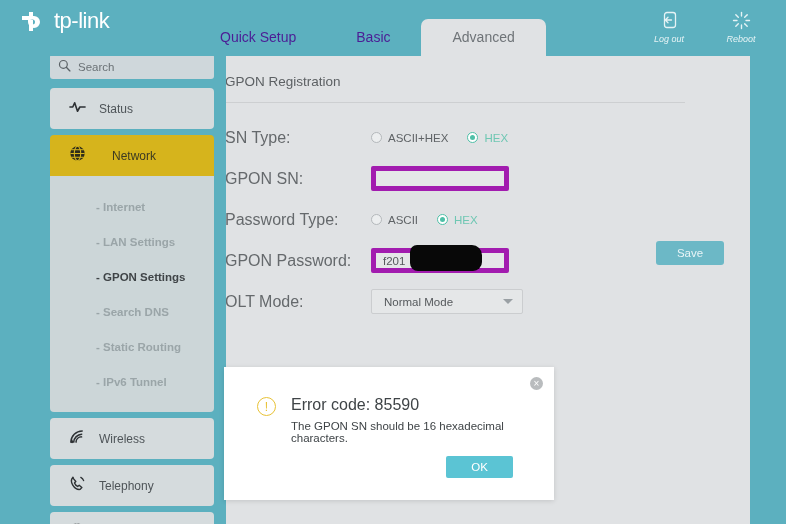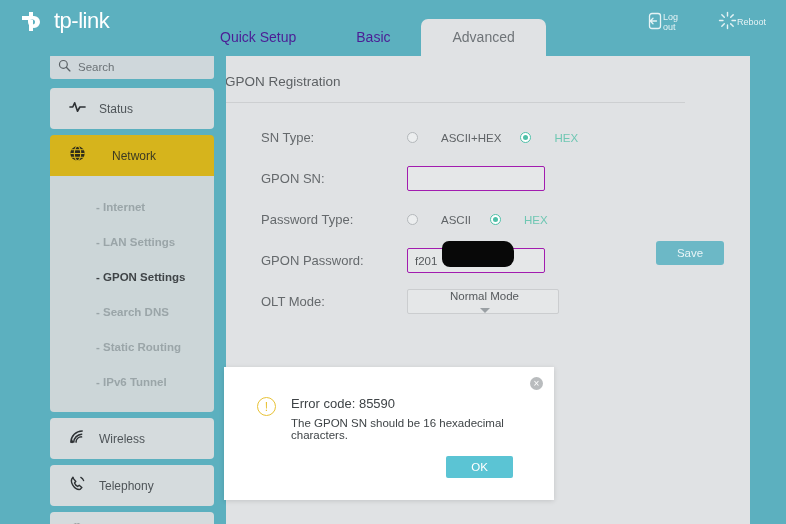--- a/index.html
+++ b/index.html
@@ -40,22 +40,22 @@
     border-radius: 7px 7px 0 0;
     padding: 9px 31px 11px 32px;
     margin-bottom: -1px;
   }
 
   #header-actions {
     position: absolute; right: 22px; top: 9px;
     display: flex; gap: 26px;
   }
   .hdr-act {
-    display: flex; flex-direction: row; align-items: center;
-    cursor: pointer; width: 46px;
+    display: flex; flex-direction: column; align-items: center;
+    cursor: pointer; width: 46px; font-style: italic;
   }
   .hdr-act .ic { height: 22px; display: flex; align-items: center; justify-content: center; }
   .hdr-act .lb { color: #e6f3f5; font-size: 9px; margin-top: 3px; line-height: 10px; }
 
   
   #sidebar {
     position: absolute; left: 0; top: 48px; width: 190px; height: 476px;
     background: #5cb0bf; padding: 6px 12px 0 14px; z-index: 3; margin-left: 36px;
   }
   #searchbox {
@@ -95,56 +95,56 @@
     width: 560px; height: 476px; background: #e0e2e4; z-index: 2;
   }
   #content-inner { padding: 26px 38px 0 35px; }
   #panel-title {
     font-size: 13.5px; color: #5d6164; padding-bottom: 13px;
     border-bottom: 1px solid #cdcfd1; width: 460px;
   }
 
   .form { margin-top: 21px; }
   .frow { display: flex; align-items: center; height: 27px; margin-bottom: 14px; }
-  .flabel { width: 146px; font-size: 13px; color: #65696c; margin-left: 36px; }
+  .flabel { width: 146px; font-size: 16px; color: #65696c; }
   .fctl { display: flex; align-items: center; }
 
   .radio-grp { display: flex; align-items: center; gap: 19px; }
-  .radio { display: flex; align-items: center; gap: 23px; cursor: pointer; }
+  .radio { display: flex; align-items: center; gap: 6px; cursor: pointer; }
   .radio .dot {
     width: 11px; height: 11px; border-radius: 50%;
     border: 1px solid #b4b8bb; background: #eceeef;
     display: flex; align-items: center; justify-content: center;
   }
   .radio.sel .dot { border-color: #4fc0a8; background: #ffffff; }
   .radio.sel .dot::after {
     content: ""; width: 5px; height: 5px; border-radius: 50%; background: #4fc0a8;
   }
   .radio .rl { font-size: 11.5px; color: #5f6366; }
   .radio.sel .rl { color: #6fc7b3; text-align: right; }
 
   .txtfield {
     width: 138px; height: 25px; background: #e5e7e8;
-    border: 1px solid #a21caf; border-radius: 2px;
+    border: 5px solid #a21caf; border-radius: 2px;
     font-size: 11.5px; color: #55595c; padding: 0 7px;
     display: flex; align-items: center;
     font-family: "Liberation Sans", sans-serif;
     position: relative;
   }
   .redact {
     position: absolute; left: 34px; top: -8px;
     width: 72px; height: 26px; background: #080808;
     border-radius: 7px 10px 9px 8px;
   }
   .selfield {
     width: 152px; height: 25px; background: #e5e7e8;
     border: 1px solid #cbcdcf; border-radius: 2px;
     font-size: 11.5px; color: #55595c;
     display: flex; align-items: center; justify-content: space-between;
-    padding: 0 9px 0 12px; cursor: pointer; flex-direction: column;
+    padding: 0 9px 0 12px; cursor: pointer;
   }
   .caret { width: 0; height: 0; border-left: 5px solid transparent;
            border-right: 5px solid transparent; border-top: 5px solid #9aa0a4; }
 
   #save-btn {
     position: absolute; left: 466px; top: 193px;
     width: 68px; height: 24px; background: #6cb8c6; border-radius: 3px;
     color: #e8f4f7; font-size: 11.5px;
     display: flex; align-items: center; justify-content: center; cursor: pointer;
   }
@@ -161,21 +161,21 @@
     display: flex; align-items: center; justify-content: center; cursor: pointer;
   }
   #modal-close span { color: #ffffff; font-size: 10px; line-height: 10px; }
   #modal-body { display: flex; padding: 29px 0 0 33px; gap: 15px; }
   #warn-icon {
     width: 19px; height: 19px; border-radius: 50%;
     border: 1.6px solid #e8c236; flex: none;
     display: flex; align-items: center; justify-content: center;
     color: #e8c236; font-size: 12px; line-height: 12px; margin-top: 1px;
   }
-  #modal-text .l1 { font-size: 13px; color: #3f4447; margin-bottom: 6px; }
+  #modal-text .l1 { font-size: 16px; color: #3f4447; margin-bottom: 6px; }
   #modal-text .l2 { font-size: 11.5px; color: #3f4447; }
   #modal-ok {
     position: absolute; left: 446px; top: 456px;
     width: 67px; height: 22px; background: #5bc4d4; border-radius: 2px;
     color: #ffffff; font-size: 11.5px;
     display: flex; align-items: center; justify-content: center; cursor: pointer;
     z-index: 21;
   }
 </style>
 </head>

